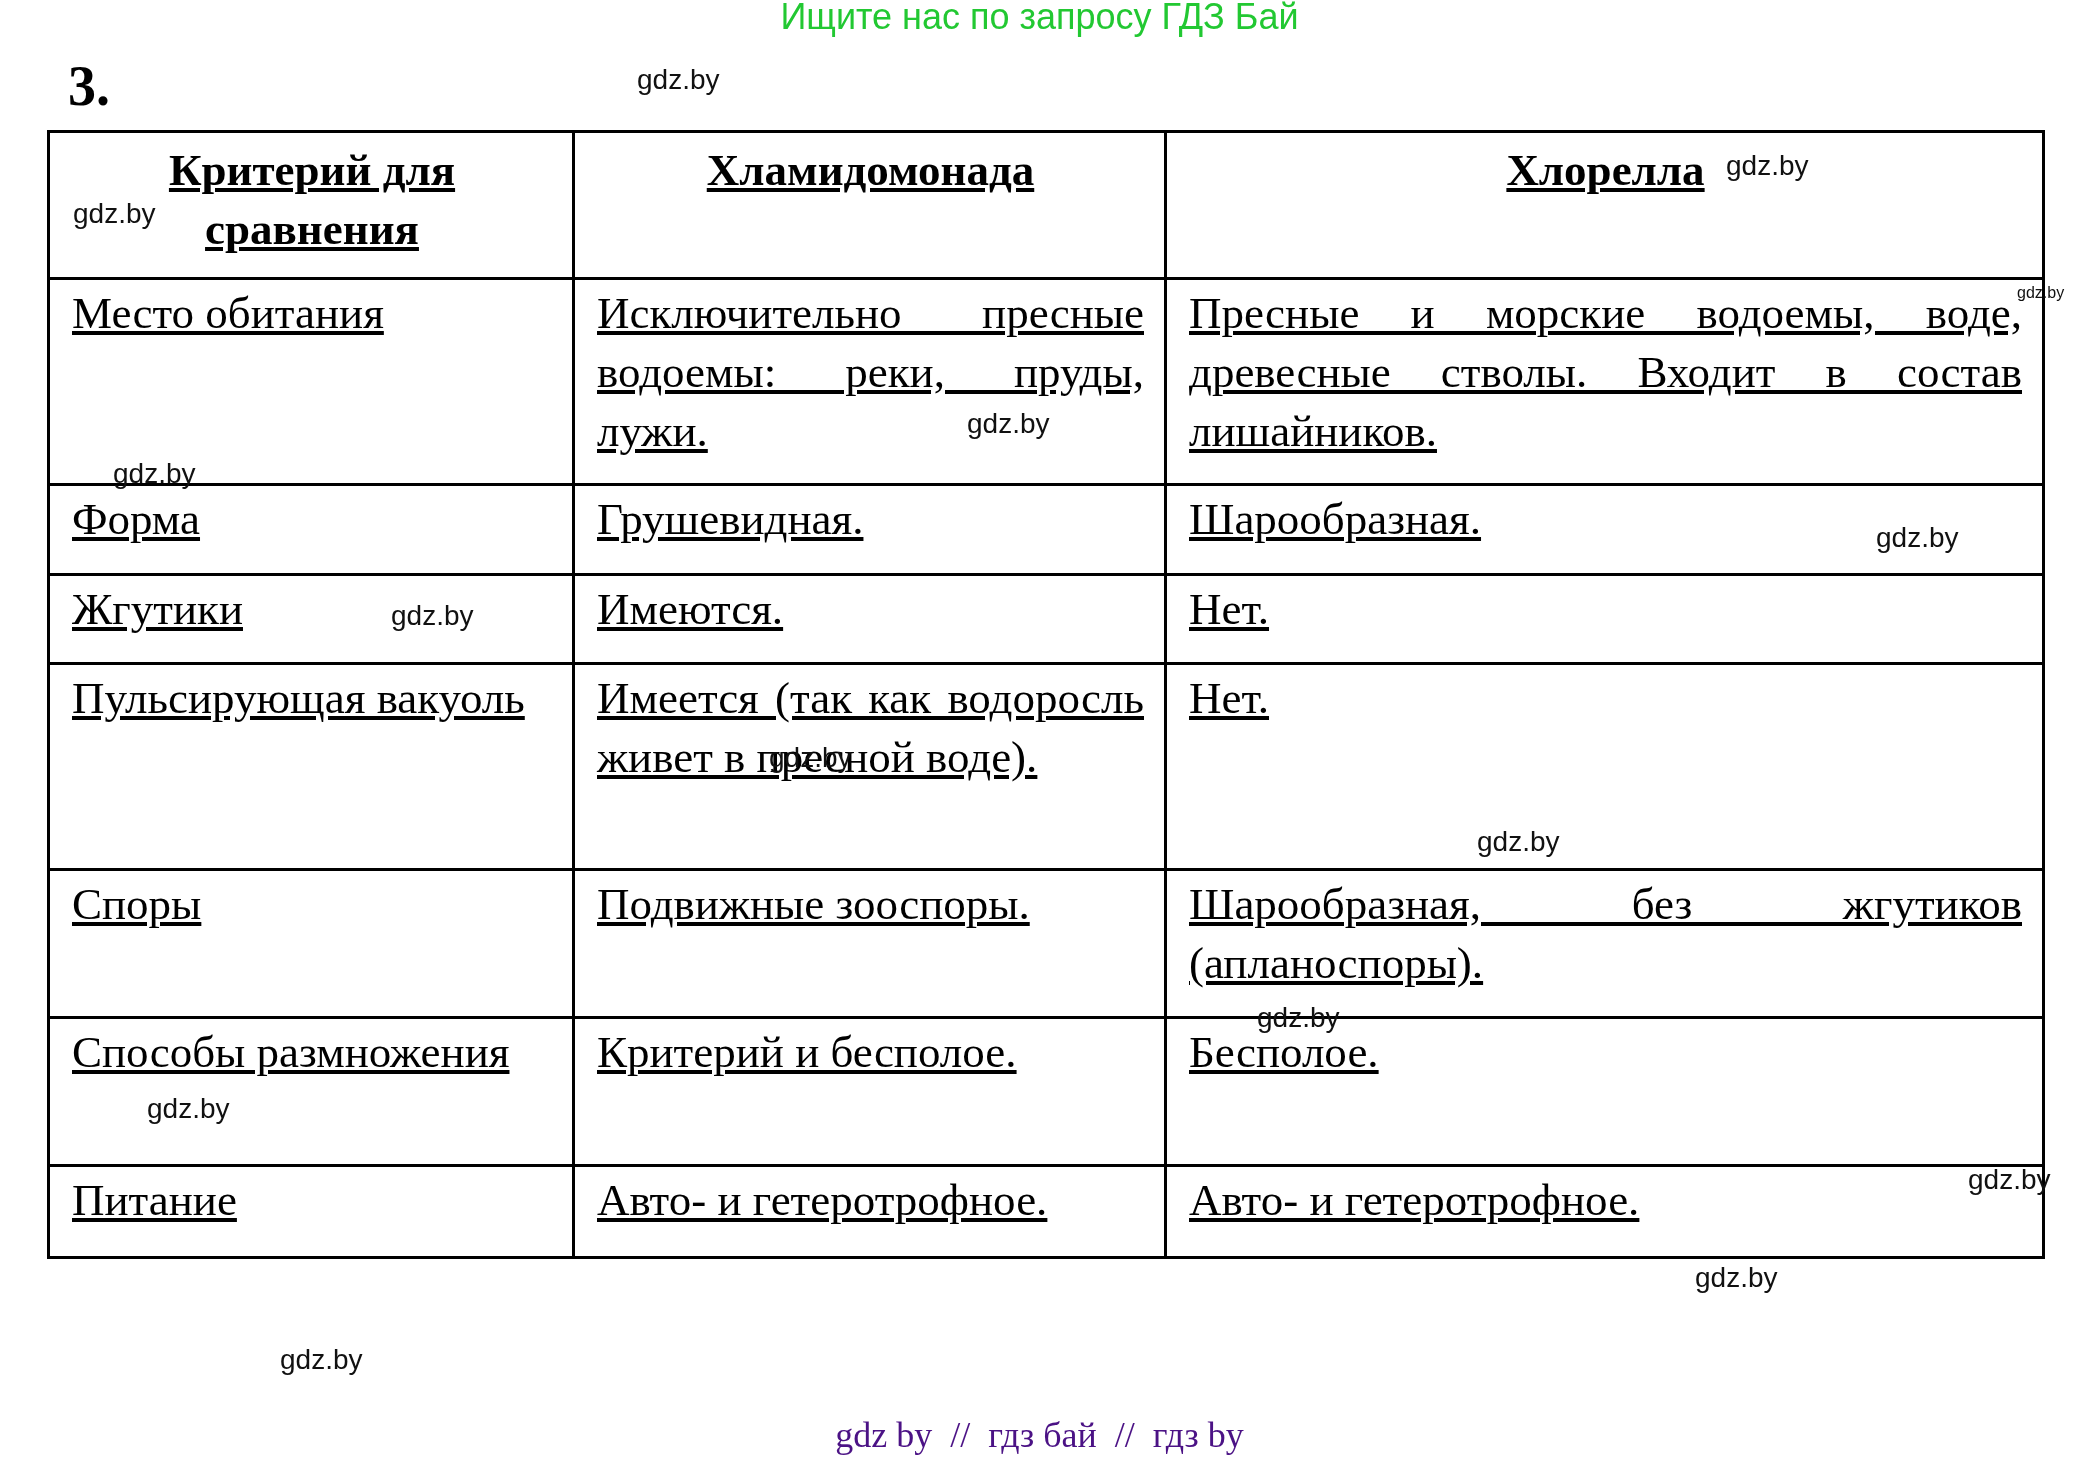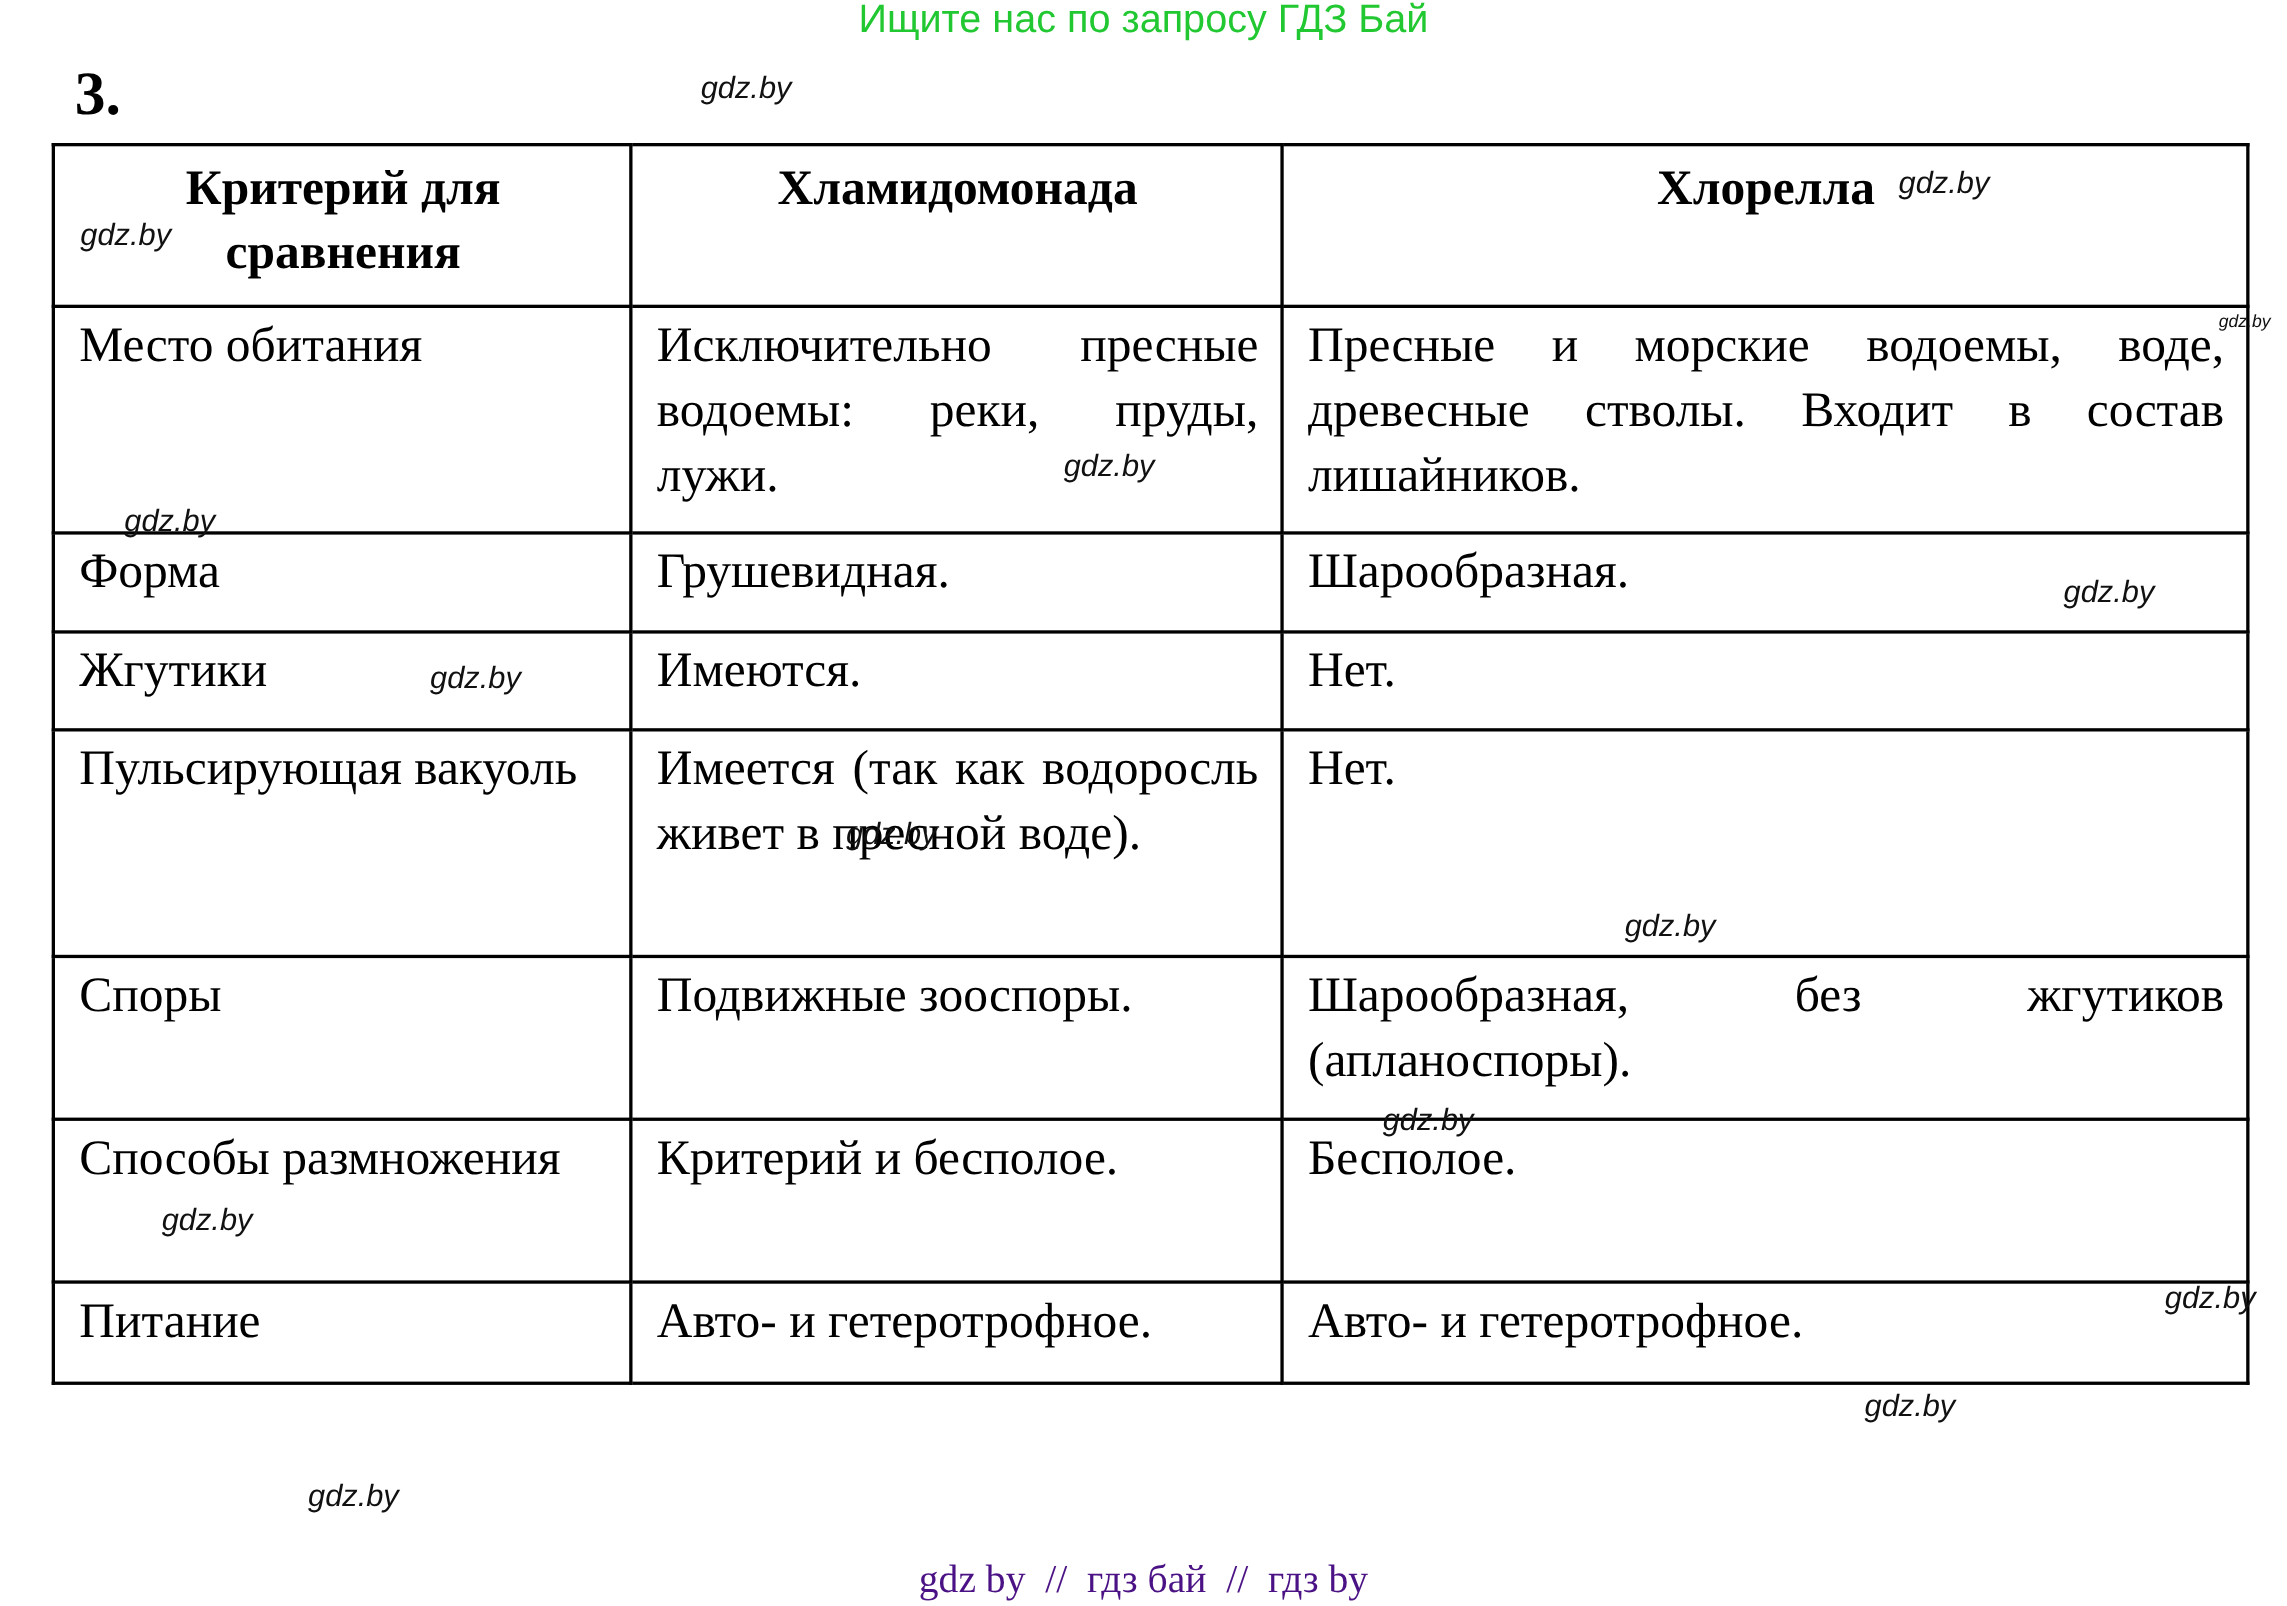--- a/index.html
+++ b/index.html
@@ -1,21 +1,21 @@
 <!DOCTYPE html>
 <html><head>
 <meta charset="utf-8">
 <style>
   html, body { margin:0; padding:0; background:#fff; }
   body { width:2079px; height:1460px; position:relative; overflow:hidden; font-family:"Liberation Serif", serif; color:#000; }
   .banner { position:absolute; left:0; width:2079px; top:-4px; text-align:center; font-family:"Liberation Sans", sans-serif; font-size:36px; color:#22c832; letter-spacing:0px; }
   .task-num { position:absolute; left:68px; top:54px; font-family:"Liberation Serif", serif; font-weight:bold; font-size:56px; }
-  .wm { position:absolute; font-family:"Liberation Sans", sans-serif; font-size:28px; color:#111; white-space:nowrap;font-style:italic; }
+  .wm { position:absolute; font-family:"Liberation Sans", sans-serif; font-size:28px; color:#111; white-space:nowrap; }
   .wm.small { font-size:16px; }
-  table { position:absolute; left:47px; top:130px; width:1995px; border-collapse:collapse; table-layout:fixed; }
+  table { position:absolute; left:47px; top:130px; width:1995px; border-collapse:collapse; table-layout:fixed;text-decoration:underline; }
   td, th { border:3px solid #000; vertical-align:top; font-size:45px; line-height:59px; padding:4px 20px 0 22px; }
   th { font-weight:bold; text-align:center; padding-top:8px; }
   td { text-align:justify; text-align-last:left; }
   col.c1 { width:525px; }
   col.c2 { width:592px; }
   col.c3 { width:878px; }
   tr.h0 { height:147px; }
   .footer { position:absolute; left:0; width:2079px; top:1414px; text-align:center; font-family:Liberation Serif, serif; font-size:36px; color:#4b1285; white-space:pre; }
 </style>
 </head>

